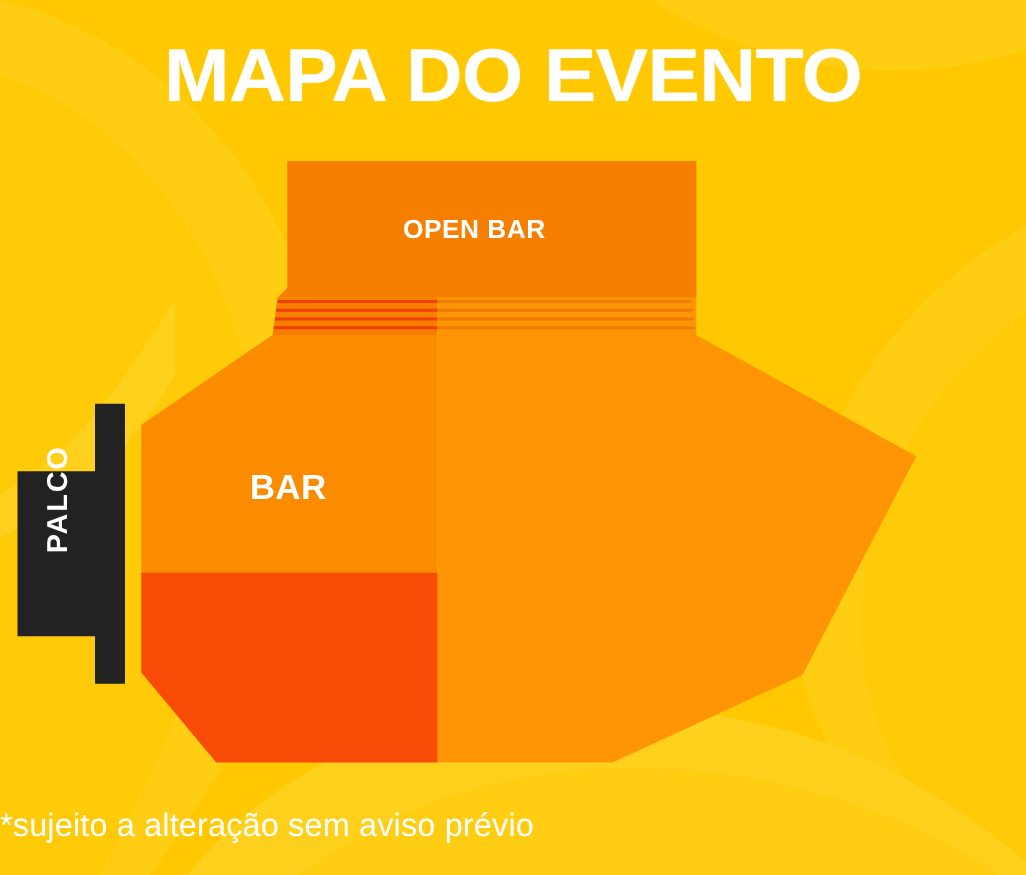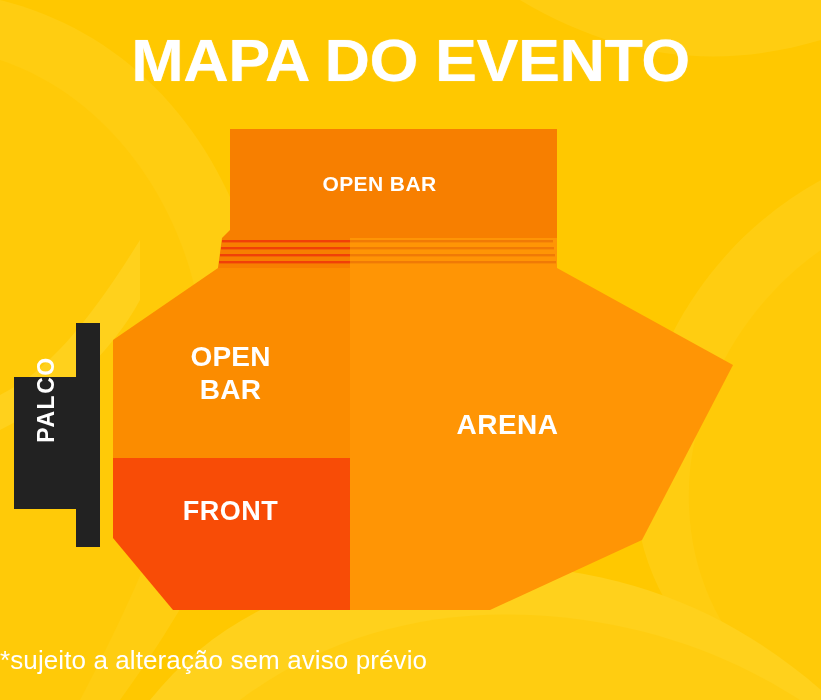--- a/index.html
+++ b/index.html
@@ -185,23 +185,21 @@
     <polygon points="113,458 350,458 350,610 173,610 113,538" fill="#F84C06"></polygon>
 
     <rect x="76" y="323" width="24" height="224" fill="#222222"></rect>
 
     <rect x="14" y="377" width="76" height="132" fill="#222222"></rect>
     <rect x="76" y="377" width="24" height="132" fill="#222222"></rect>
   </svg>
 
   <div class="map-label" id="label-openbar-top">OPEN BAR</div>
 
-  <div class="map-label" id="label-openbar-left"><span>OPEN</span><br><span>BAR</span></div>
-
-  <div class="map-label" id="label-arena">ARENA</div>
-
-  <div class="map-label" id="label-front">FRONT</div>
+  <div class="map-label" id="label-openbar-left"><br><span>BAR</span></div>
+
+
 
   <div id="label-palco">PALCO</div>
 
   <div id="footer-note">*sujeito a alteração sem aviso prévio</div>
 
 </div>
 
 </body></html>

